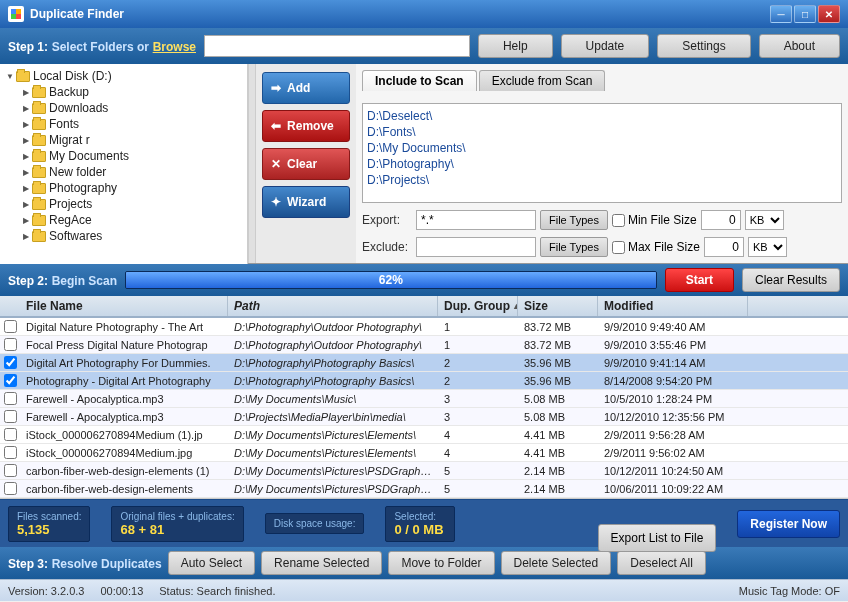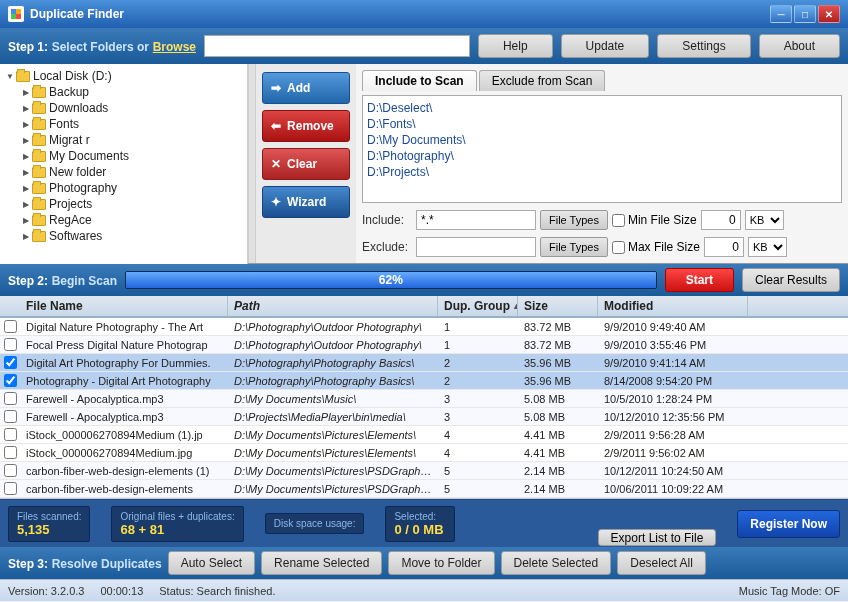--- a/index.html
+++ b/index.html
@@ -62,21 +62,21 @@
       height: 32px; display: flex; align-items: center; gap: 6px;
       background: linear-gradient(to bottom, #5599dd, #2266aa);
       border: 1px solid #1a5090; border-radius: 3px; color: white;
       font-weight: bold; font-size: 12px; padding: 0 8px; cursor: pointer;
     }
     .action-btn.clear-btn { background: linear-gradient(to bottom, #e05555, #aa2222); border-color: #881a1a; }
     .action-btn.wizard-btn { background: linear-gradient(to bottom, #4488cc, #1a5090); border-color: #1a4080; }
 
     
     #include-exclude { flex: 1; padding: 6px; display: flex; flex-direction: column; gap: 4px; }
-    #tab-bar { display: flex; gap: 2px; margin-bottom: 0; }
+    #tab-bar { display: flex; gap: 2px; margin-bottom: 8px; }
     .tab-btn {
       padding: 3px 12px; border: 1px solid #aaa; border-bottom: none;
       background: linear-gradient(to bottom, #e8e8e8, #d0d0d0); cursor: pointer;
       font-size: 12px; border-radius: 3px 3px 0 0;
     }
     .tab-btn.active { background: linear-gradient(to bottom, #ffffff, #f0f0f0); font-weight: bold; }
     #scan-list { background: white; border: 1px solid #aaa; flex: 1; padding: 4px; font-size: 12px; color: #1a4a9a; min-height: 80px; }
     .scan-path { line-height: 16px; }
     #include-row, #exclude-row { display: flex; align-items: center; gap: 4px; }
     .field-label { width: 50px; color: #333; }
@@ -117,21 +117,21 @@
     .col-modified { width: 150px; min-width: 150px; }
 
     
     #stats-bar {
       background: #2a5a9a; height: 48px; display: flex; align-items: center;
       padding: 0 8px; gap: 21px; border-top: 1px solid #1a4a8a;
     }
     .stat-block { background: #1a3a6a; border: 1px solid #0a2a5a; border-radius: 2px; padding: 4px 8px; min-width: 70px; }
     .stat-label { color: #8ab8e8; font-size: 10px; }
     .stat-value { color: #ffdd44; font-weight: bold; font-size: 13px; }
-    #export-btn { margin-left: auto; height: 17px; padding: 0 12px; background: linear-gradient(to bottom, #e8e8e8, #cccccc); border: 1px solid #999; border-radius: 3px; cursor: pointer; font-size: 12px; margin-top: 28px; }
+    #export-btn { margin-left: auto; height: 28px; padding: 0 12px; background: linear-gradient(to bottom, #e8e8e8, #cccccc); border: 1px solid #999; border-radius: 3px; cursor: pointer; font-size: 12px; margin-top: 28px; }
     #register-btn { height: 28px; padding: 0 12px; background: linear-gradient(to bottom, #2266dd, #1144aa); border: 1px solid #0a3080; border-radius: 3px; color: white; font-weight: bold; cursor: pointer; font-size: 12px; }
 
     
     #step3-bar {
       background: linear-gradient(to bottom, #3a7ab8, #1a5a98);
       height: 32px; display: flex; align-items: center; padding: 0 8px; gap: 6px;
     }
     .resolve-btn {
       height: 24px; padding: 0 12px; background: linear-gradient(to bottom, #e8e8e8, #cccccc);
       border: 1px solid #999; border-radius: 3px; cursor: pointer; font-size: 12px; color: #222;
@@ -285,21 +285,21 @@
         </div>
         <div id="scan-list">
 
         <div class="scan-path">D:\Deselect\</div>
             <div class="scan-path">D:\Fonts\</div>
             <div class="scan-path">D:\My Documents\</div>
             <div class="scan-path">D:\Photography\</div>
             <div class="scan-path">D:\Projects\</div>
           </div>
         <div id="include-row" style="margin-top:3px;">
-          <span class="field-label">Include:</span>
+          <span class="field-label">Export:</span>
           <input type="text" class="filter-input" value="*.*" style="">
           <button class="file-types-btn">File Types</button>
           <label class="checkbox-label">
             <input type="checkbox" style="">
             <span>Min File Size</span>
           </label>
           <input type="text" class="size-input" value="0" style="">
           <select class="unit-select"><option>KB</option><option>MB</option></select>
         </div>
         <div id="exclude-row" style="margin-top:3px;">

